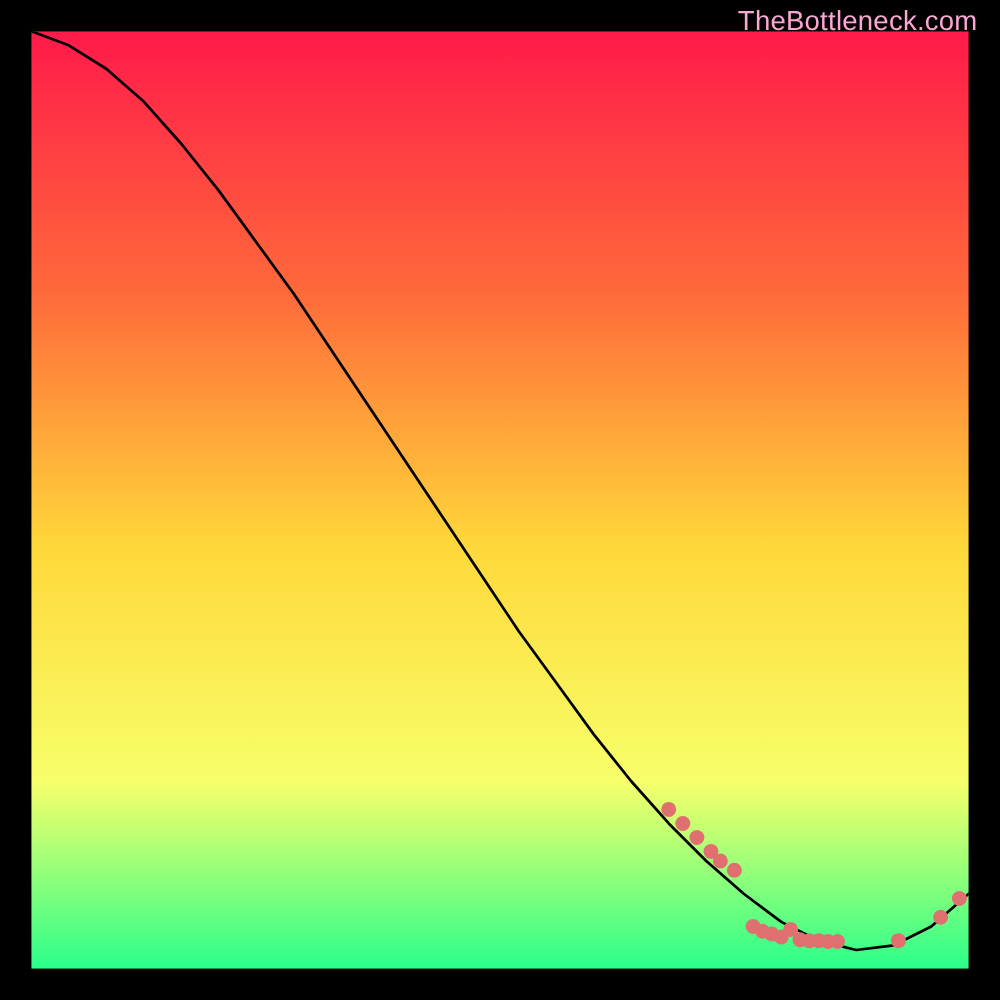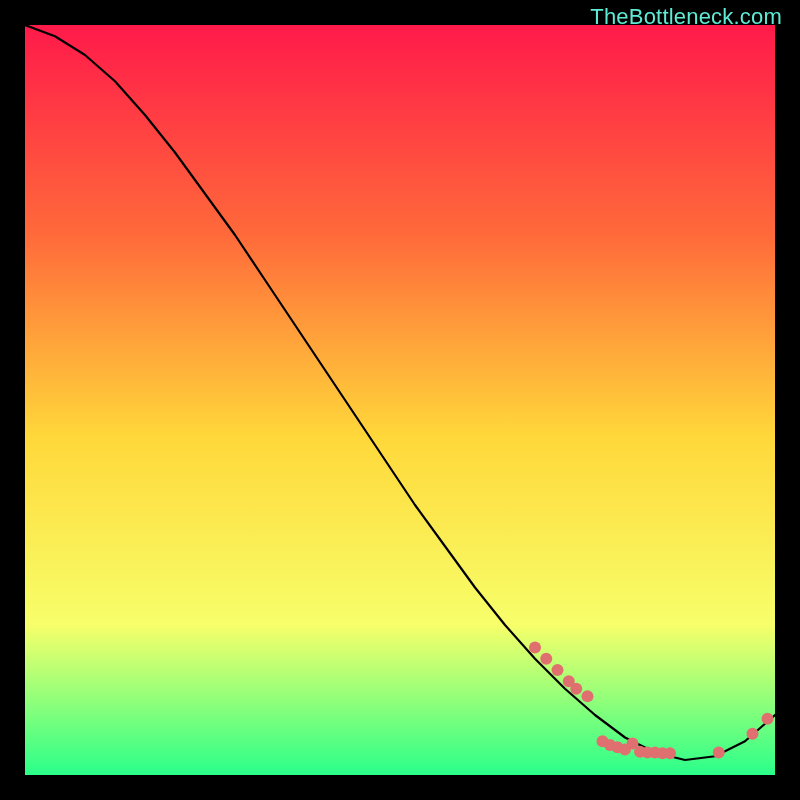--- a/index.html
+++ b/index.html
@@ -9,21 +9,21 @@
     width: 800px;
     height: 800px;
     background: #000;
   }
   .watermark {
     position: absolute;
     top: 4px;
     right: 18px;
     font-family: Arial, Helvetica, sans-serif;
     font-size: 22px;
-    color: #5eead4;
+    color: #f9a8d4;
     letter-spacing: 0.2px;
   }
   .plot {
     position: absolute;
     left: 25px;
     top: 25px;
     width: 750px;
     height: 750px;
   }
 </style>

